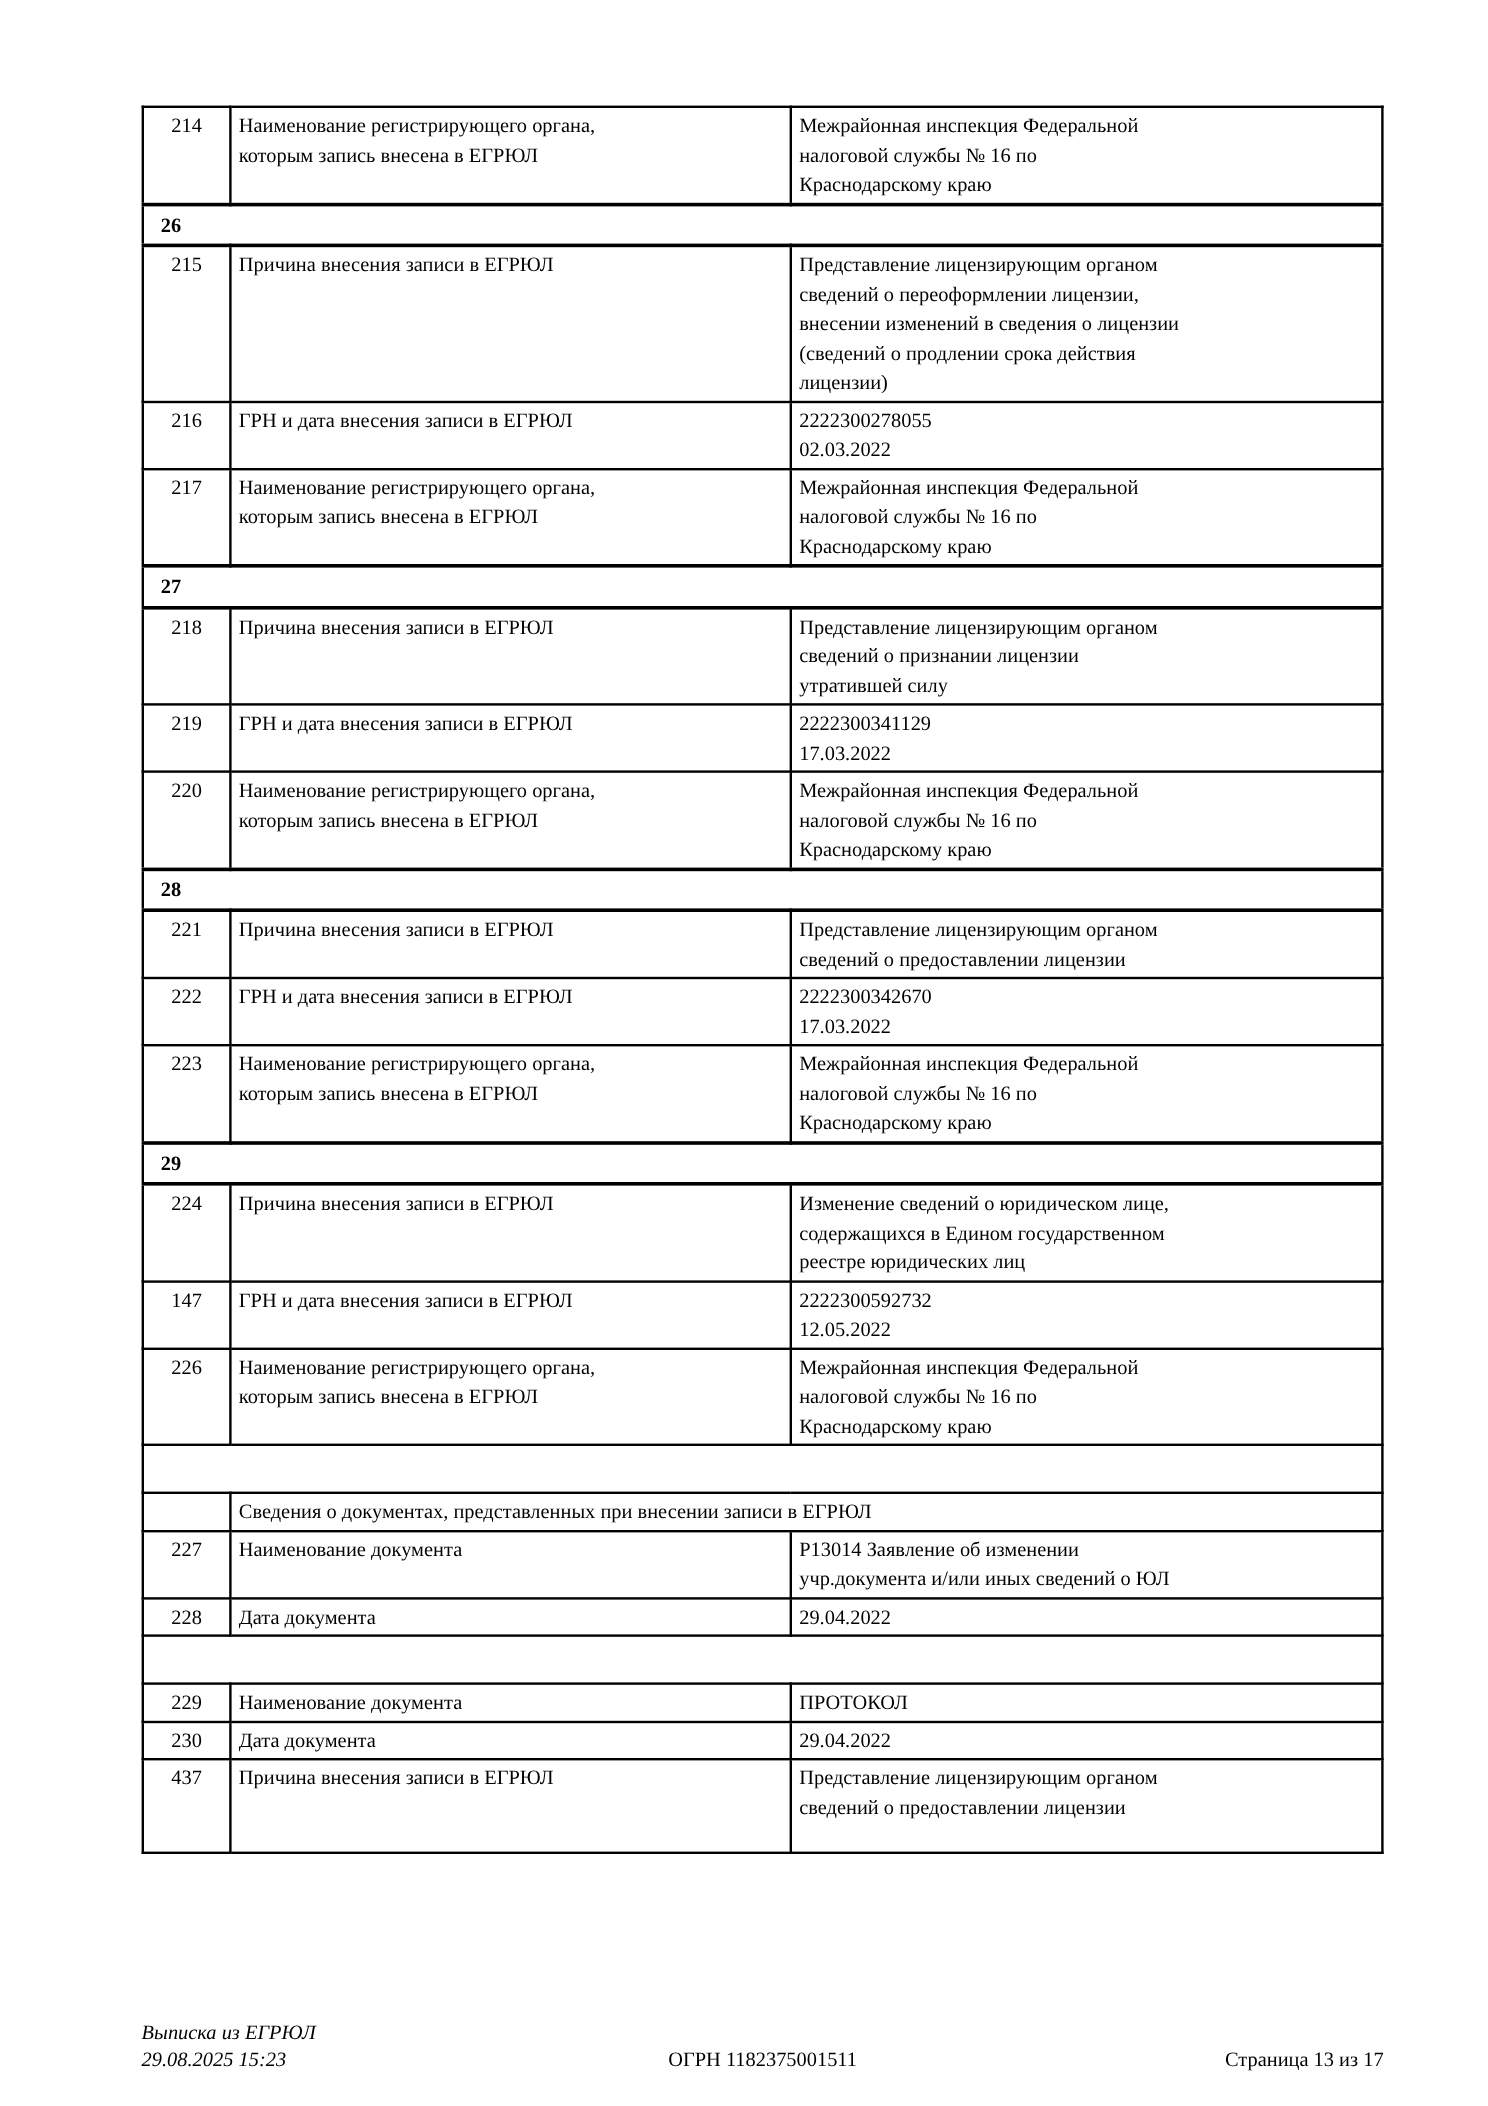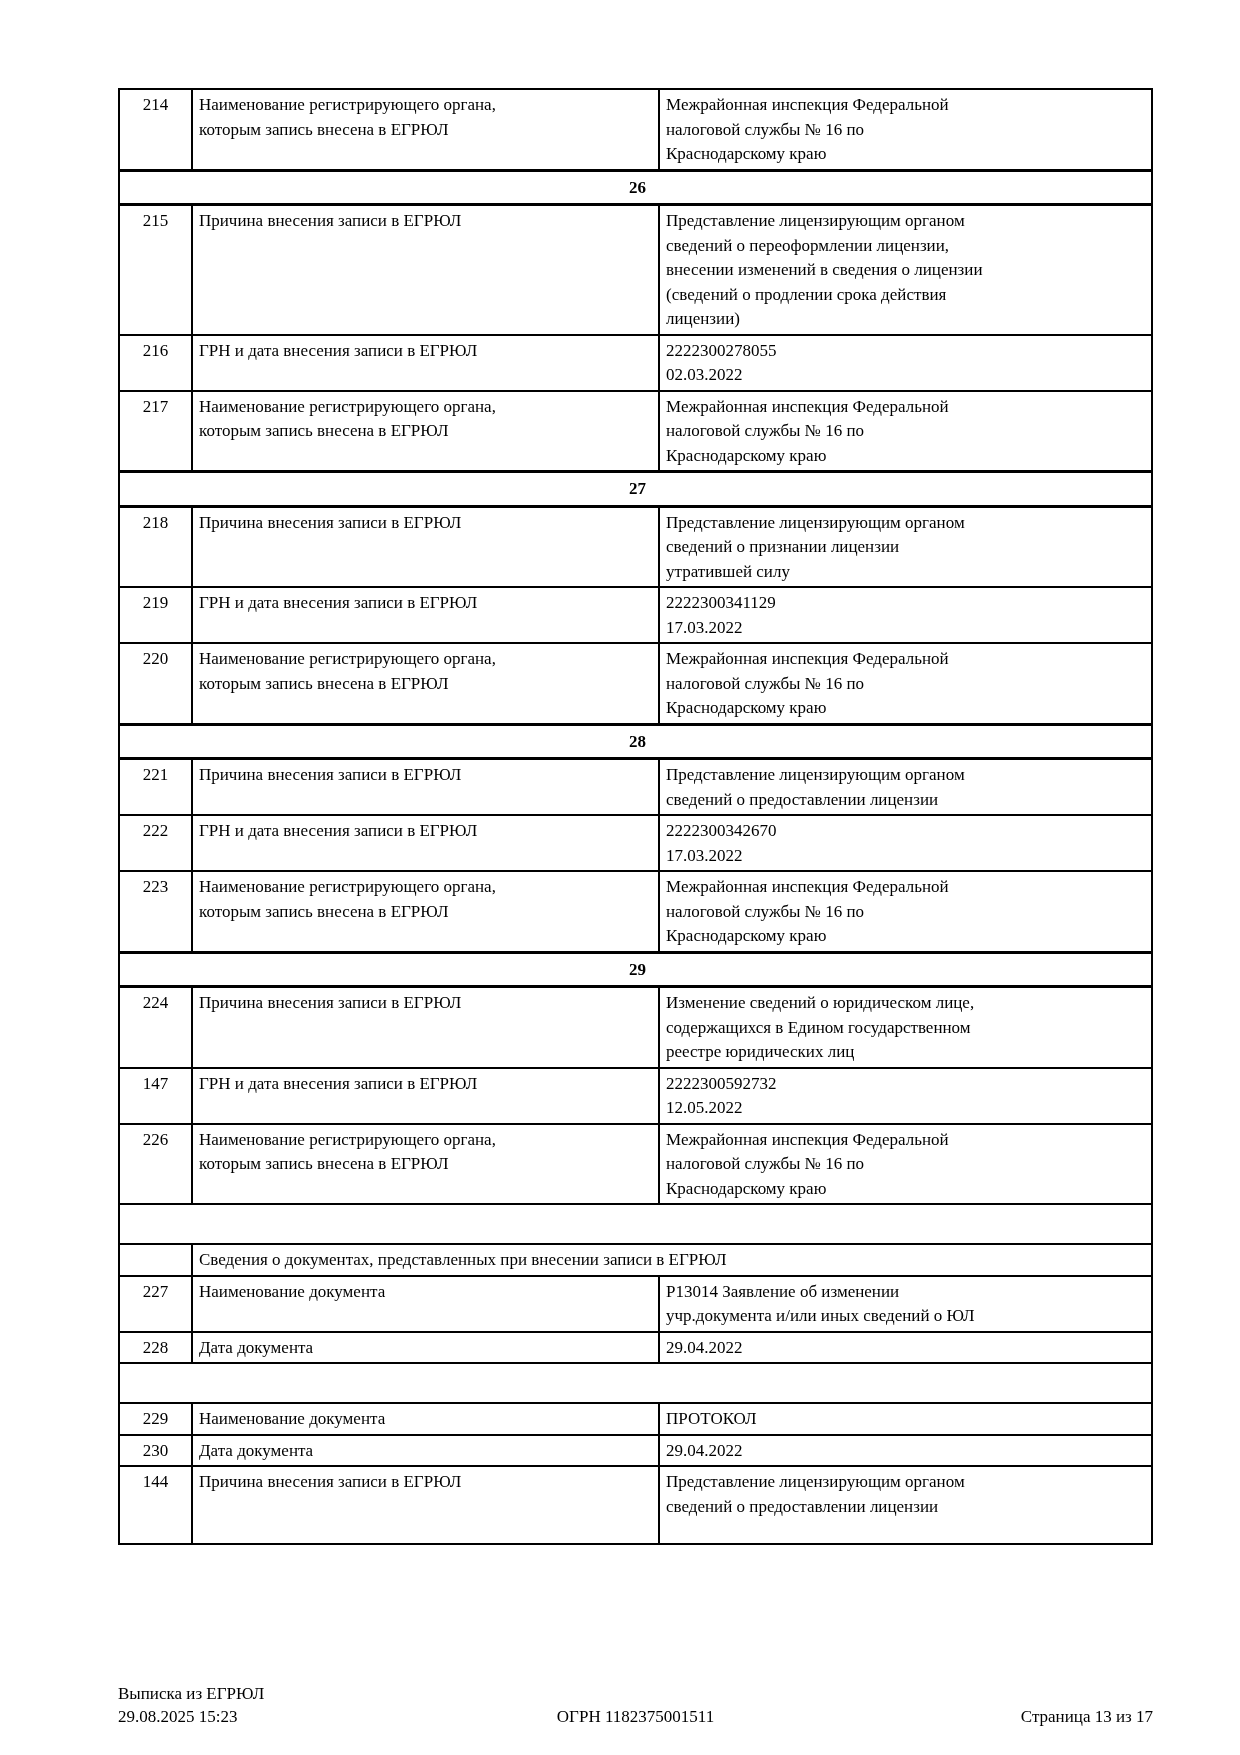--- a/index.html
+++ b/index.html
@@ -26,37 +26,37 @@
     vertical-align: top;
     padding: 3px 6px 2px 6px;
     white-space: pre-line;
   }
   .c-num   { width: 73px;  text-align: center; padding-left: 2px; padding-right: 2px; }
   .c-label { width: 467px; }
   .c-value { width: 493px; }
   tr.section-row td {
     border-top: 3px solid #000;
     border-bottom: 3px solid #000;
-    text-align: center;
+    text-align: left;
     font-weight: bold;
-    padding: 4px 0 3px 4px;
+    padding: 4px 0 3px 14px;
   }
   tr.empty-row td { height: 40px; }
   tr.last-row td { height: 78px; }
   .footer {
     position: absolute;
     left: 118px;
     top: 1682px;
     width: 1035px;
     display: grid;
     grid-template-columns: 1fr auto 1fr;
     font-size: 17px;
     line-height: 23px;
   }
-  .footer .f-left   { text-align: left; }
+  .footer .f-left   { text-align: left; font-style: italic; }
   .footer .f-center { align-self: end; text-align: center; }
   .footer .f-right  { align-self: end; text-align: right; }
 </style>
 </head>
 <body>
 
 <table class="record-table">
   <tbody>
     <tr>
       <td class="c-num">214</td>
@@ -188,21 +188,21 @@
       <td class="c-num">229</td>
       <td class="c-label">Наименование документа</td>
       <td class="c-value">ПРОТОКОЛ</td>
     </tr>
     <tr>
       <td class="c-num">230</td>
       <td class="c-label">Дата документа</td>
       <td class="c-value">29.04.2022</td>
     </tr>
     <tr class="last-row">
-      <td class="c-num">144</td>
+      <td class="c-num">437</td>
       <td class="c-label">Причина внесения записи в ЕГРЮЛ</td>
       <td class="c-value">Представление лицензирующим органом
 сведений о предоставлении лицензии</td>
     </tr>
   </tbody>
 </table>
 
 <div class="footer">
   <div class="f-left">
     <div>Выписка из ЕГРЮЛ</div>

